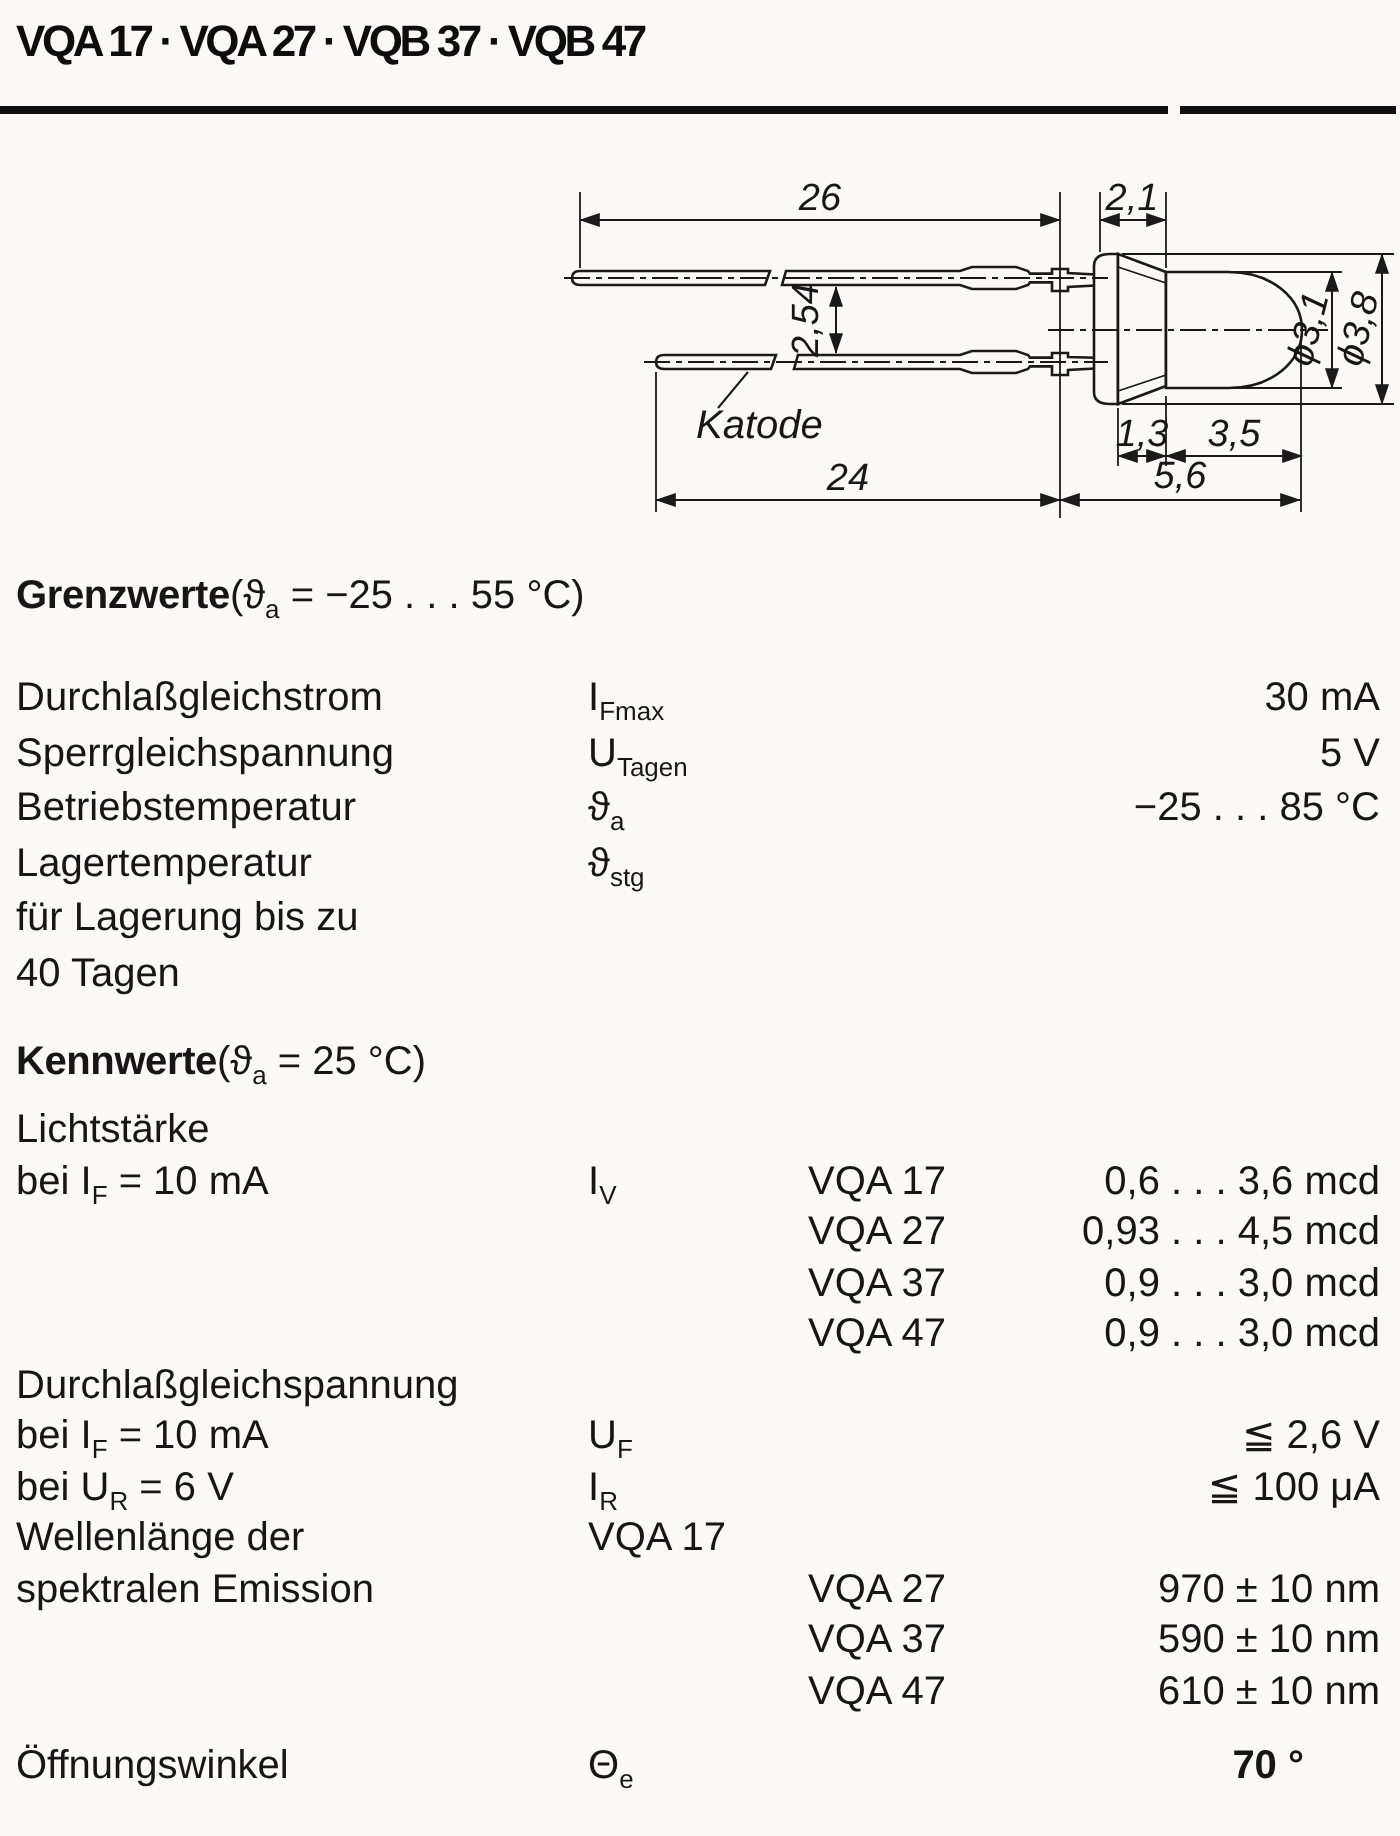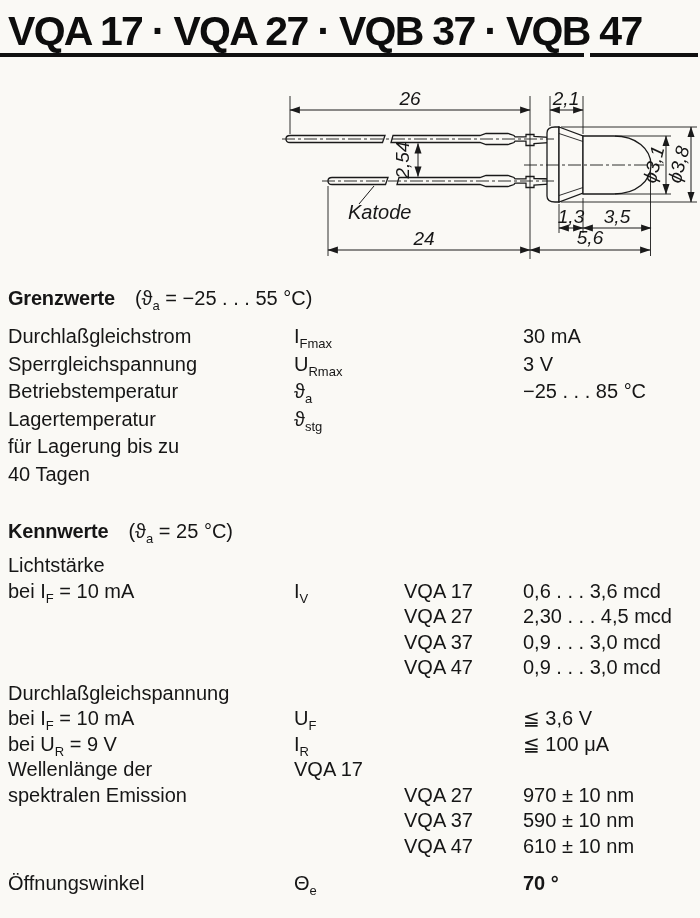--- a/index.html
+++ b/index.html
@@ -3,21 +3,21 @@
 <meta charset="utf-8">
 <style>
   html,body{margin:0;padding:0}
   body{
     width:700px;height:918px;position:relative;overflow:hidden;
     background:#faf9f5;color:#161616;
     font-family:"Liberation Sans","DejaVu Sans",sans-serif;
   }
   #title{
     position:absolute;left:8px;top:8px;
-    font-size:41px;font-weight:bold;letter-spacing:-1.7px;white-space:nowrap;
+    font-size:22px;font-weight:bold;letter-spacing:-1.7px;white-space:nowrap;
     color:#0d0d0d;
   }
   .rule{position:absolute;top:53px;height:4px;background:#101010}
   #rule-a{left:0;width:584px}
   #rule-b{left:590px;width:108px}
 
   #drawing{position:absolute;left:260px;top:82px;width:450px;height:190px}
   #drawing svg{display:block}
   #drawing .outline{fill:#faf9f5;stroke:#1a1a1a;stroke-width:1.3}
   #drawing .thin{fill:none;stroke:#1a1a1a;stroke-width:0.9}
@@ -30,27 +30,27 @@
     font-style:italic;font-size:19px;fill:#171717;
   }
   #drawing text.big{font-size:20px}
   #arw path{fill:#1a1a1a}
 
   .sec{position:absolute;left:8px;width:682px}
   #sec-grenz{top:285px}
   #sec-kenn{top:518px}
   .sec-h{font-size:20px;line-height:27px;white-space:nowrap}
   .sec-h .hb{font-weight:bold;letter-spacing:-0.2px}
-  .sec-h .cond{margin-left:20px}
-  .lines-g{margin-top:11px}
+  .sec-h .cond{}
+  .lines-g{margin-top:24px}
   .lines-g .ln{line-height:27.5px}
   .lines-k{margin-top:8px}
   .lines-k .ln{line-height:25.5px}
   .ln{display:grid;grid-template-columns:286px 110px 119px 1fr;font-size:20px}
-  .ln .c4{}
+  .ln .c4{text-align:right}
   .ln.gap-top{margin-top:12px}
   .c4.pad-r{padding-right:38px}
   .b{font-weight:bold}
   sub{font-size:13px;line-height:0}
 </style>
 </head>
 <body>
 
 <div id="title">VQA 17 · VQA 27 · VQB 37 · VQB 47</div>
 <div class="rule" id="rule-a"></div>
@@ -132,23 +132,23 @@
   </div>
   <div class="lines-g">
     <div class="ln">
       <span class="c1"><span>Durchlaßgleichstrom</span><sub></sub><span></span></span>
       <span class="c2"><span>I</span><sub>Fmax</sub></span>
       <span class="c3"></span>
       <span class="c4">30 mA</span>
     </div>
     <div class="ln">
       <span class="c1"><span>Sperrgleichspannung</span><sub></sub><span></span></span>
-      <span class="c2"><span>U</span><sub>Rmax</sub></span>
-      <span class="c3"></span>
-      <span class="c4">3 V</span>
+      <span class="c2"><span>U</span><sub>Tagen</sub></span>
+      <span class="c3"></span>
+      <span class="c4">5 V</span>
     </div>
     <div class="ln">
       <span class="c1"><span>Betriebstemperatur</span><sub></sub><span></span></span>
       <span class="c2"><span>ϑ</span><sub>a</sub></span>
       <span class="c3"></span>
       <span class="c4">−25 . . . 85 °C</span>
     </div>
     <div class="ln">
       <span class="c1"><span>Lagertemperatur</span><sub></sub><span></span></span>
       <span class="c2"><span>ϑ</span><sub>stg</sub></span>
@@ -183,21 +183,21 @@
     <div class="ln">
       <span class="c1"><span>bei I</span><sub>F</sub><span> = 10 mA</span></span>
       <span class="c2"><span>I</span><sub>V</sub></span>
       <span class="c3">VQA 17</span>
       <span class="c4">0,6 . . . 3,6 mcd</span>
     </div>
     <div class="ln">
       <span class="c1"><span></span><sub></sub><span></span></span>
       <span class="c2"><span></span><sub></sub></span>
       <span class="c3">VQA 27</span>
-      <span class="c4">2,30 . . . 4,5 mcd</span>
+      <span class="c4">0,93 . . . 4,5 mcd</span>
     </div>
     <div class="ln">
       <span class="c1"><span></span><sub></sub><span></span></span>
       <span class="c2"><span></span><sub></sub></span>
       <span class="c3">VQA 37</span>
       <span class="c4">0,9 . . . 3,0 mcd</span>
     </div>
     <div class="ln">
       <span class="c1"><span></span><sub></sub><span></span></span>
       <span class="c2"><span></span><sub></sub></span>
@@ -207,24 +207,24 @@
     <div class="ln">
       <span class="c1"><span>Durchlaßgleichspannung</span><sub></sub><span></span></span>
       <span class="c2"><span></span><sub></sub></span>
       <span class="c3"></span>
       <span class="c4"></span>
     </div>
     <div class="ln">
       <span class="c1"><span>bei I</span><sub>F</sub><span> = 10 mA</span></span>
       <span class="c2"><span>U</span><sub>F</sub></span>
       <span class="c3"></span>
-      <span class="c4">≦ 3,6 V</span>
-    </div>
-    <div class="ln">
-      <span class="c1"><span>bei U</span><sub>R</sub><span> = 9 V</span></span>
+      <span class="c4">≦ 2,6 V</span>
+    </div>
+    <div class="ln">
+      <span class="c1"><span>bei U</span><sub>R</sub><span> = 6 V</span></span>
       <span class="c2"><span>I</span><sub>R</sub></span>
       <span class="c3"></span>
       <span class="c4">≦ 100 μA</span>
     </div>
     <div class="ln">
       <span class="c1"><span>Wellenlänge der</span><sub></sub><span></span></span>
       <span class="c3">VQA 17</span>
     </div>
     <div class="ln">
       <span class="c1"><span>spektralen Emission</span><sub></sub><span></span></span>

